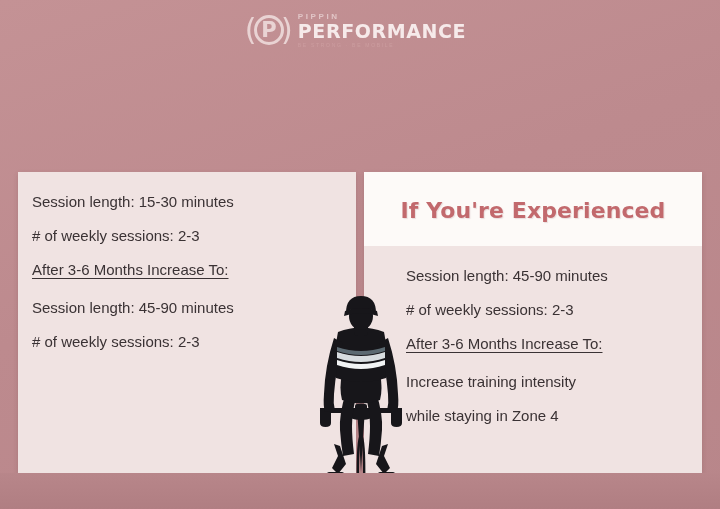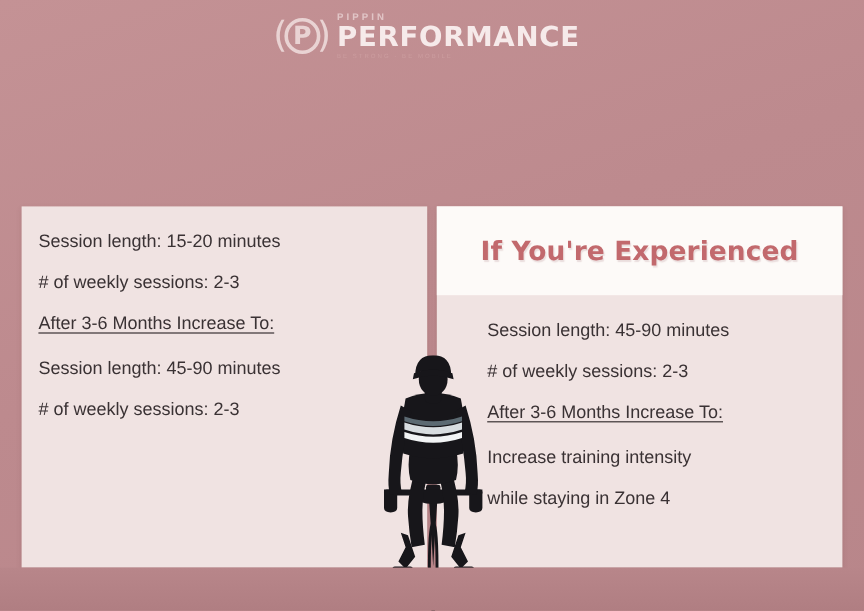--- a/index.html
+++ b/index.html
@@ -81,21 +81,21 @@
   }
   #logo-top {
     font-size: 8px;
     letter-spacing: 2.6px;
     font-weight: bold;
     color: #e7cfd0;
     opacity: .85;
     margin-bottom: 1px;
   }
   #logo-main {
-    font-size: 23px;
+    font-size: 19px;
     font-weight: bold;
     letter-spacing: .6px;
     color: #f6eaea;
     font-family: "DejaVu Sans", sans-serif;
   }
   #logo-tag {
     font-size: 5px;
     letter-spacing: 1.7px;
     color: #cfa1a3;
     margin-top: 2px;
@@ -214,21 +214,21 @@
     <div id="logo-text">
       <span id="logo-top">PIPPIN</span>
       <span id="logo-main">PERFORMANCE</span>
       <span id="logo-tag">BE STRONG  ·  BE MOBILE</span>
     </div>
   </div>
 
 
   <div class="panel" id="panel-beginner">
     <div class="panel-body">
-      <div class="row">Session length: 15-20 minutes</div>
+      <div class="row">Session length: 15-30 minutes</div>
       <div class="row"># of weekly sessions: 2-3</div>
       <div class="row heading">After 3-6 Months Increase To:</div>
       <div class="row">Session length: 45-90 minutes</div>
       <div class="row"># of weekly sessions: 2-3</div>
     </div>
   </div>
 
   <div class="panel" id="panel-experienced">
     <div class="panel-header">
       <div class="panel-title">If You're Experienced</div>

